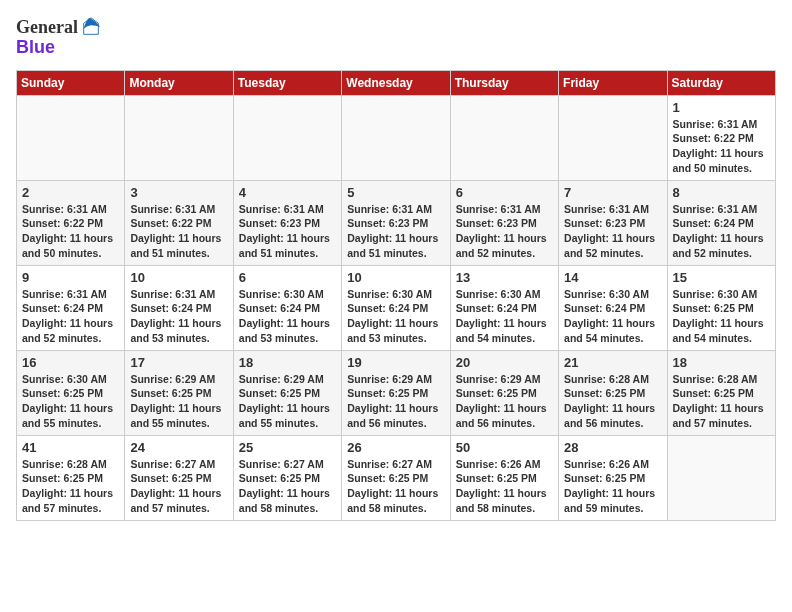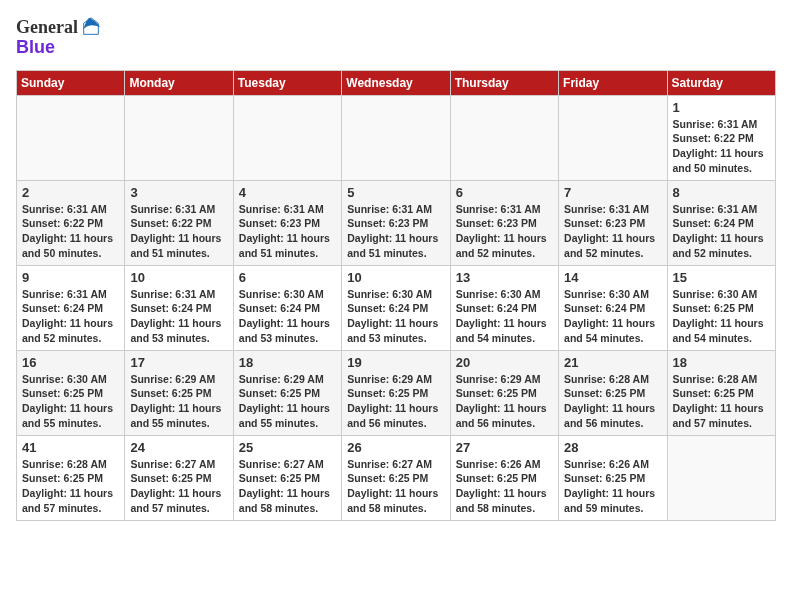--- a/index.html
+++ b/index.html
@@ -232,21 +232,21 @@
         </td>
         <td>
           <span class="day-num">25</span>
           <div class="day-info">Sunrise: 6:27 AM<br>Sunset: 6:25 PM<br>Daylight: 11 hours<br>and 58 minutes.</div>
         </td>
         <td>
           <span class="day-num">26</span>
           <div class="day-info">Sunrise: 6:27 AM<br>Sunset: 6:25 PM<br>Daylight: 11 hours<br>and 58 minutes.</div>
         </td>
         <td>
-          <span class="day-num">27</span>
+          <span class="day-num">50</span>
           <div class="day-info">Sunrise: 6:26 AM<br>Sunset: 6:25 PM<br>Daylight: 11 hours<br>and 58 minutes.</div>
         </td>
         <td>
           <span class="day-num">28</span>
           <div class="day-info">Sunrise: 6:26 AM<br>Sunset: 6:25 PM<br>Daylight: 11 hours<br>and 59 minutes.</div>
         </td>
         <td class="empty"></td>
       </tr>
     </tbody>
 </table>

